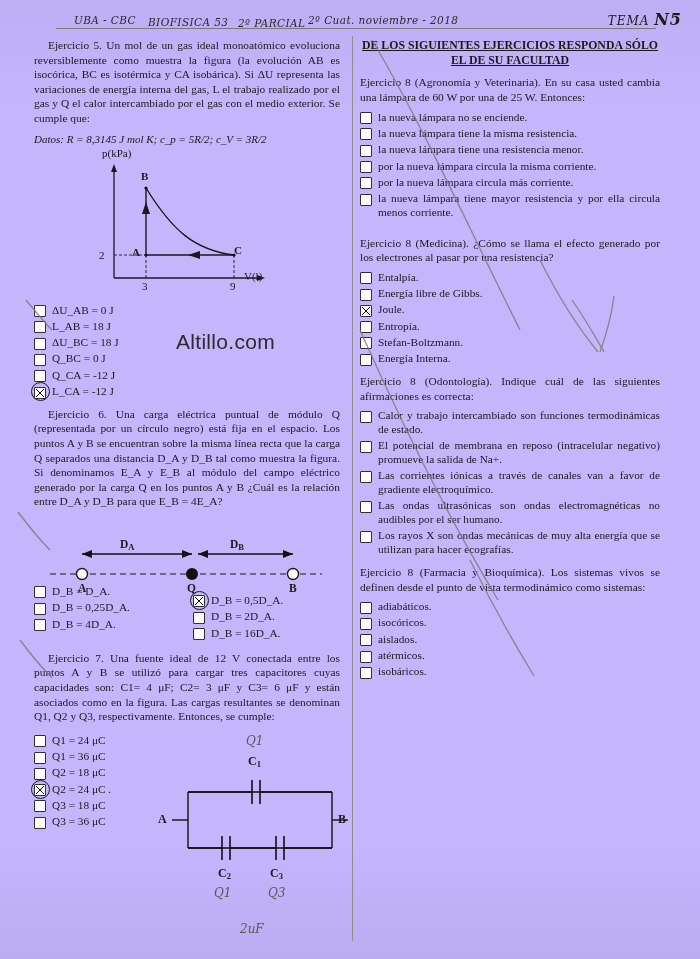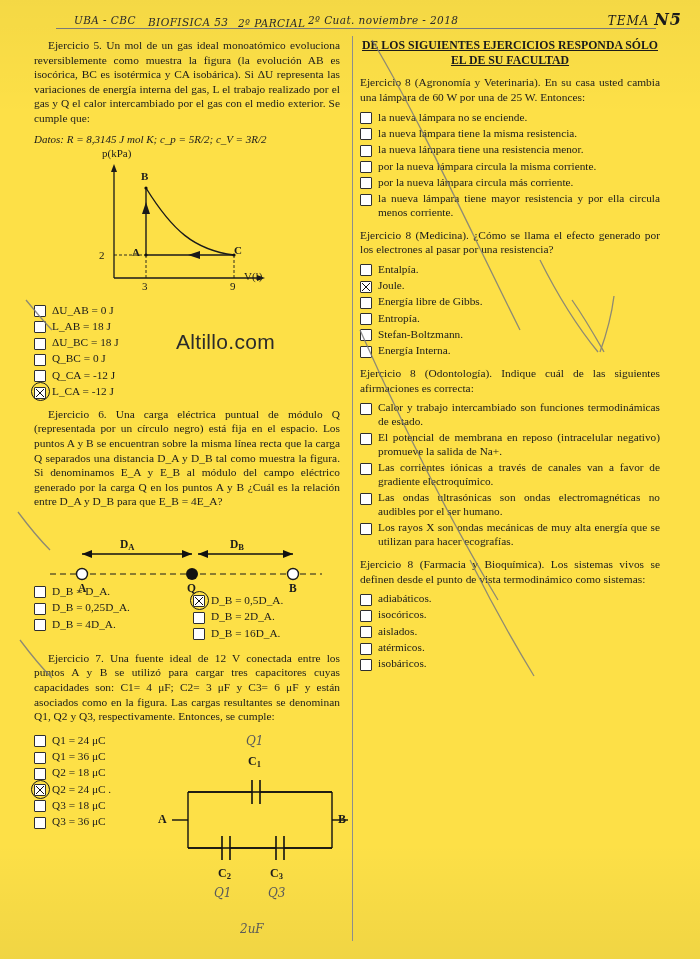--- a/index.html
+++ b/index.html
@@ -6,21 +6,21 @@
   body{
     width:700px;height:959px;
     background:#ffffff;
     font-family:"Liberation Serif", serif;
     color:#1b1b1b;
     position:relative;
     overflow:hidden;
   }
   .page{
     position:absolute;inset:0;
-    background:#fde047;
+    background:#c4b5fd;
     text-decoration:underline;
   }
   
   .page:before{
     content:"";position:absolute;inset:0;
     background:linear-gradient(180deg,rgba(0,0,0,0.035),rgba(0,0,0,0.0) 12%,rgba(0,0,0,0.0) 88%,rgba(0,0,0,0.05));
     pointer-events:none;
   }
   .header{
     position:absolute;top:6px;left:0;width:700px;height:26px;
@@ -181,29 +181,29 @@
       <div class="opts">
         <div class="opt"><span class="box"></span><span>la nueva lámpara no se enciende.</span></div>
         <div class="opt"><span class="box"></span><span>la nueva lámpara tiene la misma resistencia.</span></div>
         <div class="opt"><span class="box"></span><span>la nueva lámpara tiene una resistencia menor.</span></div>
         <div class="opt"><span class="box"></span><span>por la nueva lámpara circula la misma corriente.</span></div>
         <div class="opt"><span class="box"></span><span>por la nueva lámpara circula más corriente.</span></div>
         <div class="opt"><span class="box"></span><span>la nueva lámpara tiene mayor resistencia y por ella circula menos corriente.</span></div>
       </div>
     </div>
 
-    <div style="margin-top:8px;">
+    <div style="margin-top:16px;">
       <p class="para noind">
         <span class="ej">Ejercicio 8 (Medicina).</span>
         <span>¿Cómo se llama el efecto generado por los electrones al pasar por una resistencia?</span>
       </p>
       <div class="opts">
         <div class="opt"><span class="box"></span><span>Entalpía.</span></div>
+        <div class="opt"><span class="box"></span><span>Energía libre de Gibbs.</span></div>
         <div class="opt checked"><span class="box"></span><span>Joule.</span></div>
-        <div class="opt"><span class="box"></span><span>Energía libre de Gibbs.</span></div>
         <div class="opt"><span class="box"></span><span>Entropía.</span></div>
         <div class="opt"><span class="box"></span><span>Stefan-Boltzmann.</span></div>
         <div class="opt"><span class="box"></span><span>Energía Interna.</span></div>
       </div>
     </div>
 
     <div style="margin-top:8px;">
       <p class="para noind">
         <span class="ej">Ejercicio 8 (Odontología).</span>
         <span>Indique cuál de las siguientes afirmaciones es correcta:</span>

